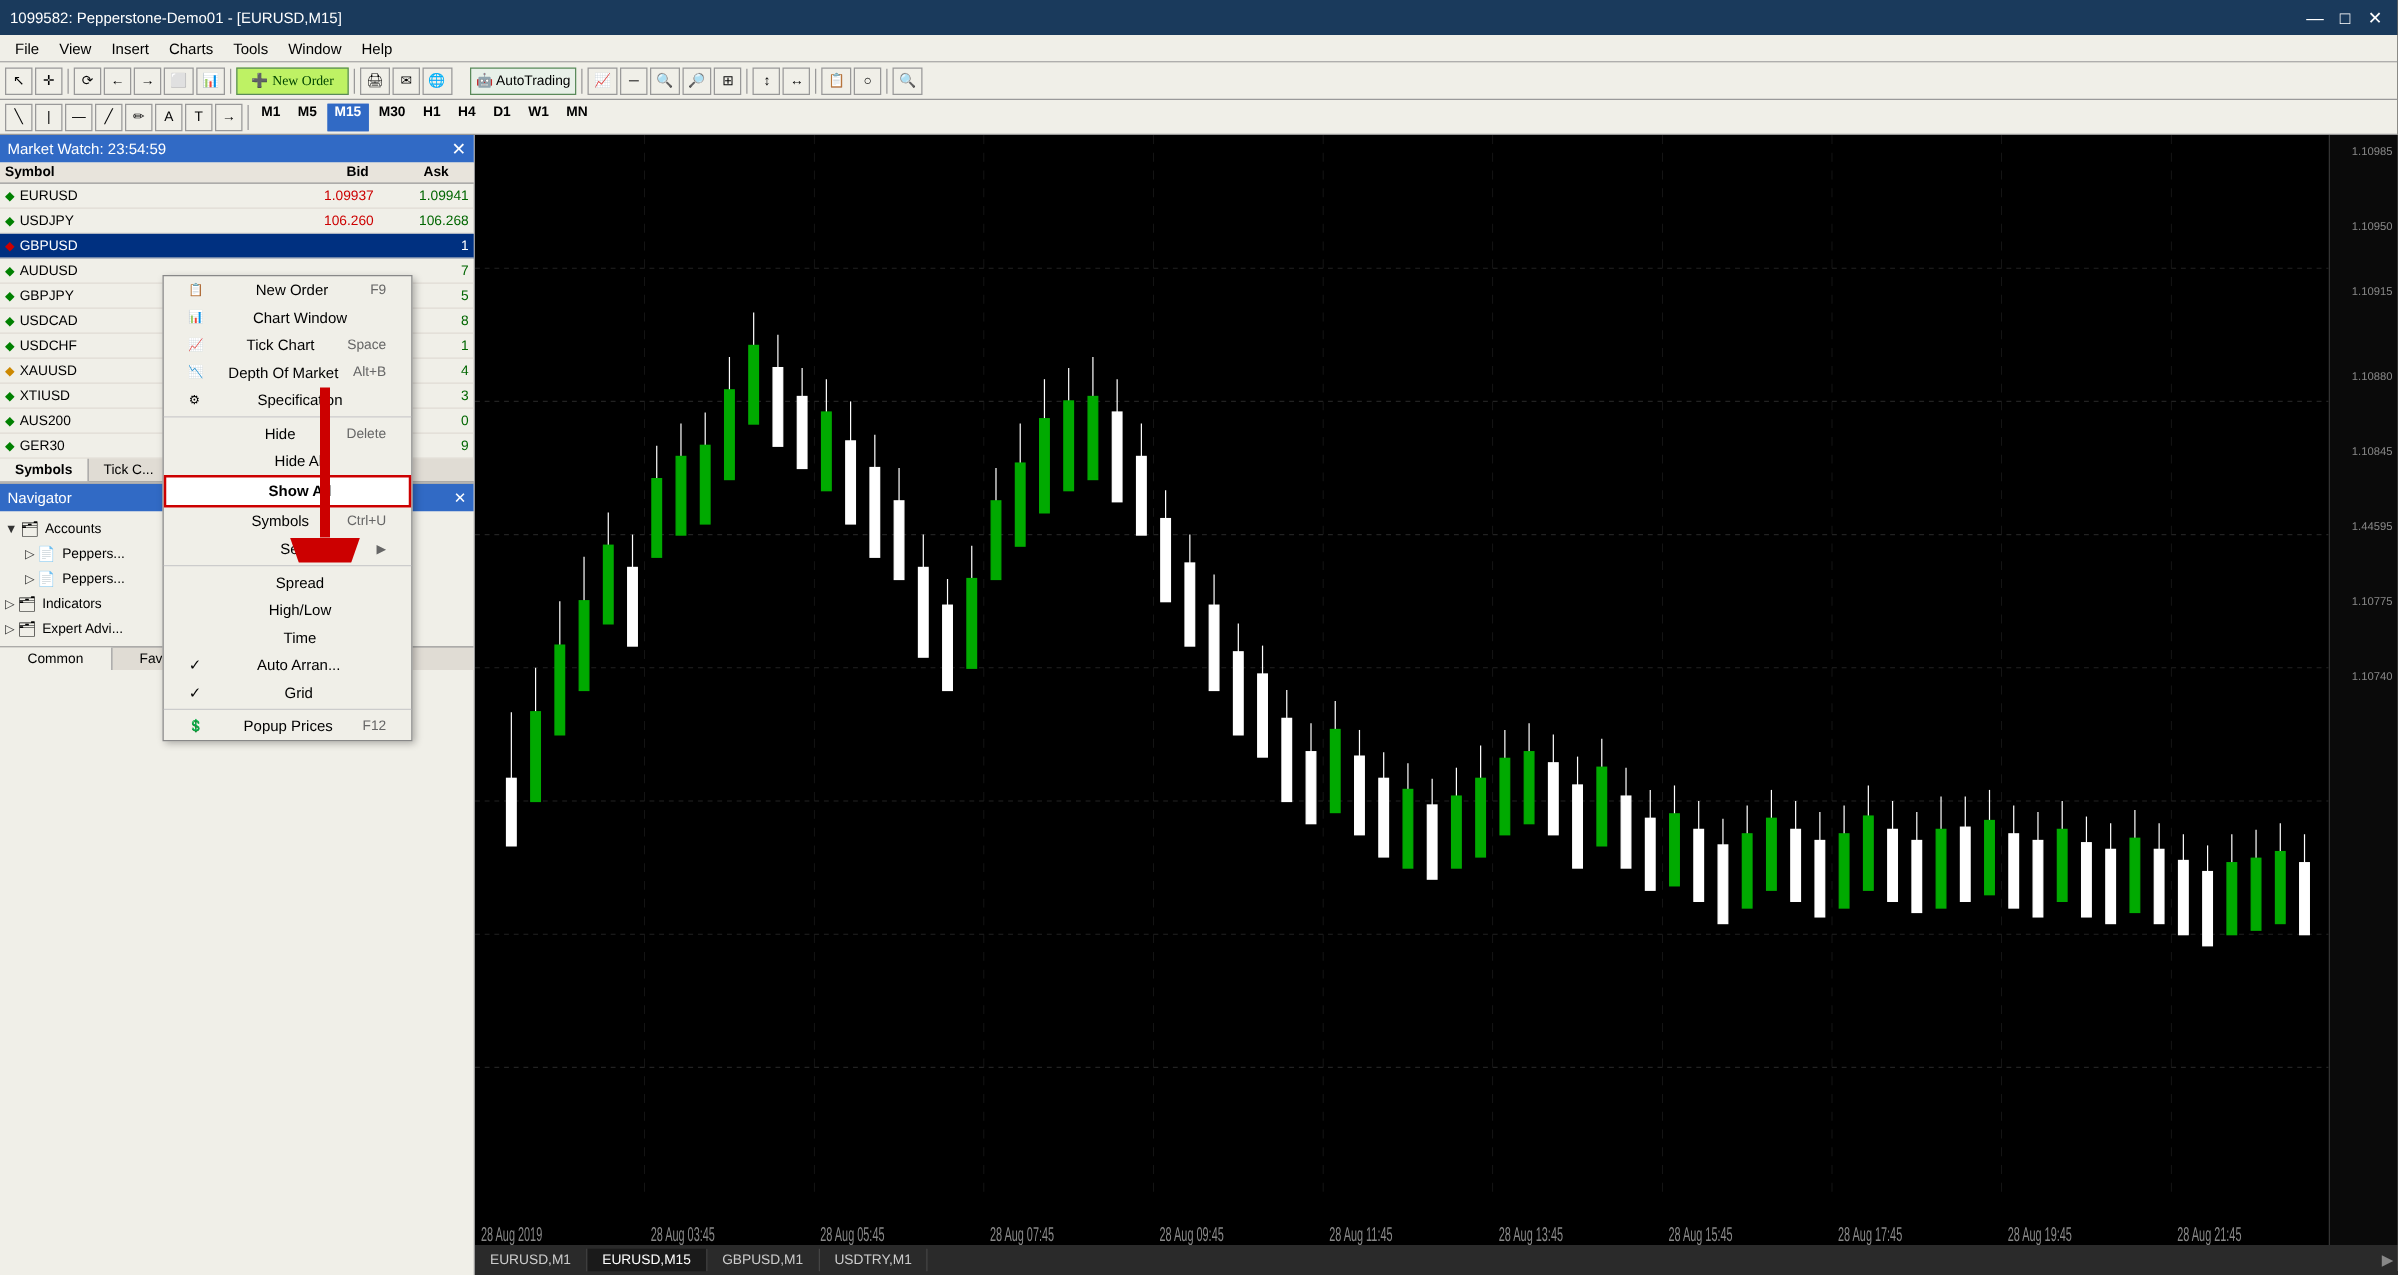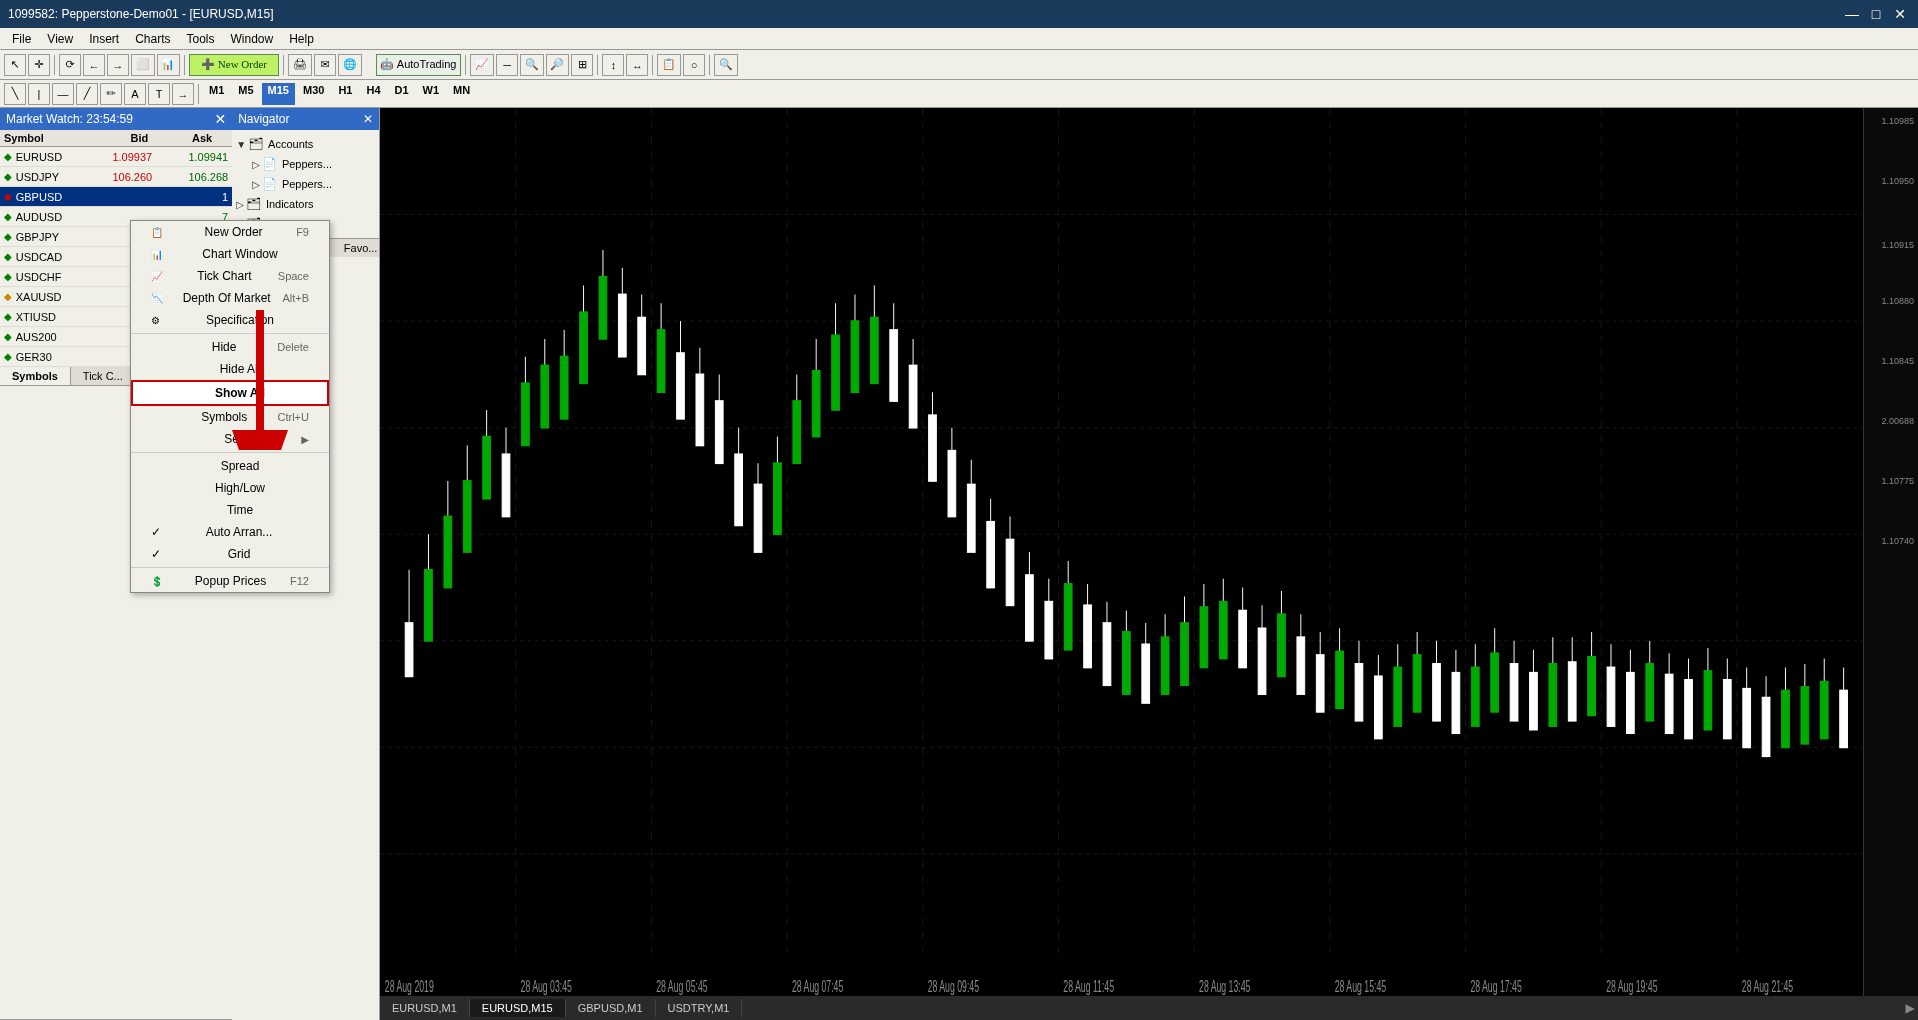--- a/index.html
+++ b/index.html
@@ -20,21 +20,21 @@
     .tb-btn { background: #f0efe8; border: 1px solid #999; height: 22px; padding: 0 4px; cursor: pointer; font-size: 11px; display: flex; align-items: center; justify-content: center; min-width: 22px; }
     .tb-sep { width: 1px; height: 20px; background: #999; margin: 0 2px; }
     .tb-timeframe { background: #f0efe8; border: 1px solid transparent; height: 22px; padding: 0 5px; cursor: pointer; font-size: 11px; font-weight: bold; }
     .tb-timeframe.active { background: #316ac5; color: white; border-color: #316ac5; }
     .new-order-btn { background: #bef264; border: 1px solid #5a8a5a; padding: 0 11px; height: 22px; cursor: pointer; font-size: 11px; color: #004400; font-family: Liberation Serif, serif; }
 
     
     #main-layout { display: flex; height: calc(1020px - 28px - 22px - 30px - 28px); }
 
     
-    #left-panel { width: 380px; background: #f0efe8; border-right: 1px solid #999; display: flex; flex-direction: row; }
+    #left-panel { width: 380px; background: #f0efe8; border-right: 1px solid #999; display: flex; flex-direction: column; }
 
     
     #market-watch { flex: 0 0 auto; border-bottom: 1px solid #999; }
     #market-watch-header { background: #316ac5; color: white; height: 22px; display: flex; align-items: center; padding: 0 6px; font-size: 12px; justify-content: space-between; }
     #market-watch-header .close-btn { cursor: pointer; font-size: 14px; }
     .mw-cols { display: flex; background: #e8e4dc; border-bottom: 1px solid #999; }
     .mw-col { padding: 2px 4px; font-size: 11px; font-weight: bold; }
     .mw-col-symbol { flex: 1; }
     .mw-col-bid { width: 90px; text-align: right; }
     .mw-col-ask { width: 80px; text-align: right; padding-right: 20px; }
@@ -553,24 +553,24 @@
           <text x="845" y="498" fill="#888" font-size="9">28 Aug 13:45</text>
           <text x="985" y="498" fill="#888" font-size="9">28 Aug 15:45</text>
           <text x="1125" y="498" fill="#888" font-size="9">28 Aug 17:45</text>
           <text x="1265" y="498" fill="#888" font-size="9">28 Aug 19:45</text>
           <text x="1405" y="498" fill="#888" font-size="9">28 Aug 21:45</text>
         </svg>
 
         <div id="price-axis" style="position:absolute;right:0;top:0;bottom:0;width:55px;background:#0a0a0a;border-left:1px solid #333;font-size:9px;color:#888;">
           <div style="position:absolute;top:8px;right:4px;">1.10985</div>
           <div style="position:absolute;top:68px;right:4px;">1.10950</div>
-          <div style="position:absolute;top:132px;right:4px;margin-left:40px;">1.10915</div>
+          <div style="position:absolute;top:120px;right:4px;margin-left:40px;">1.10915</div>
           <div style="position:absolute;top:188px;right:4px;">1.10880</div>
           <div style="position:absolute;top:248px;right:4px;">1.10845</div>
-          <div style="position:absolute;top:308px;right:4px;">2.00688</div>
+          <div style="position:absolute;top:308px;right:4px;">1.44595</div>
           <div style="position:absolute;top:368px;right:4px;">1.10775</div>
           <div style="position:absolute;top:428px;right:4px;">1.10740</div>
         </div>
       </div>
     </div>
 
     <div class="chart-tabs">
       <span class="chart-tab">EURUSD,M1</span>
       <span class="chart-tab active">EURUSD,M15</span>
       <span class="chart-tab">GBPUSD,M1</span>

